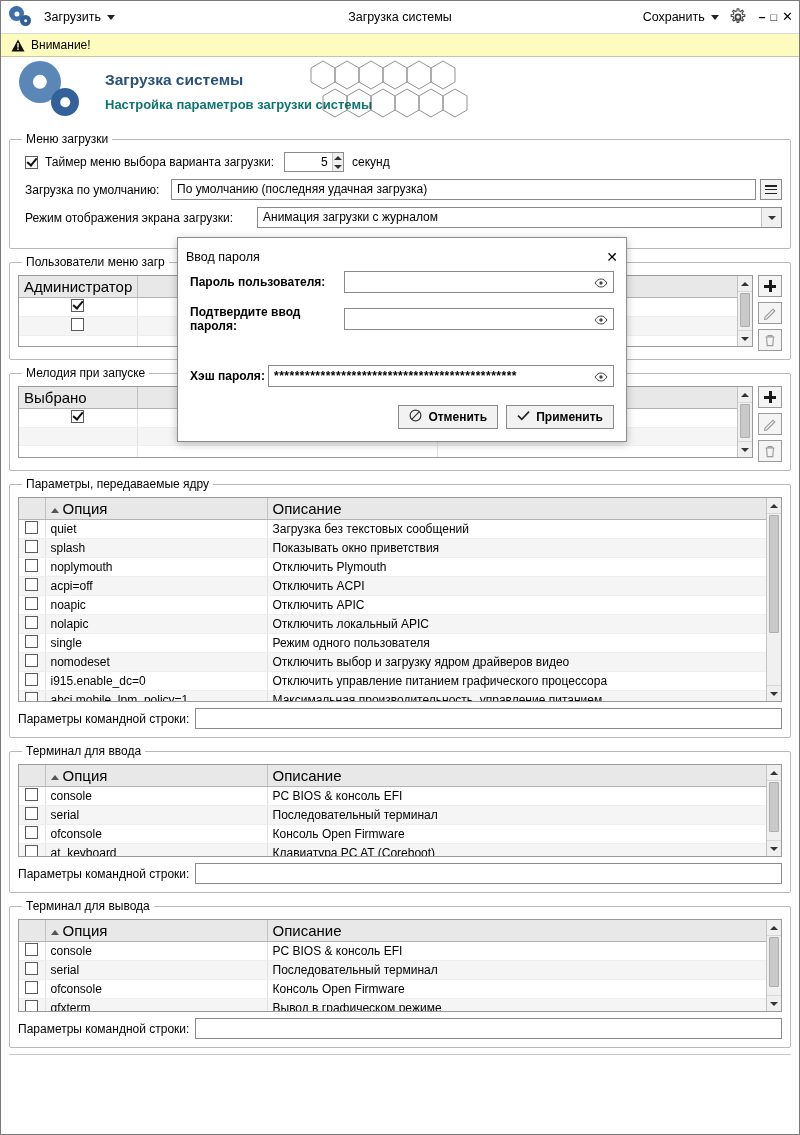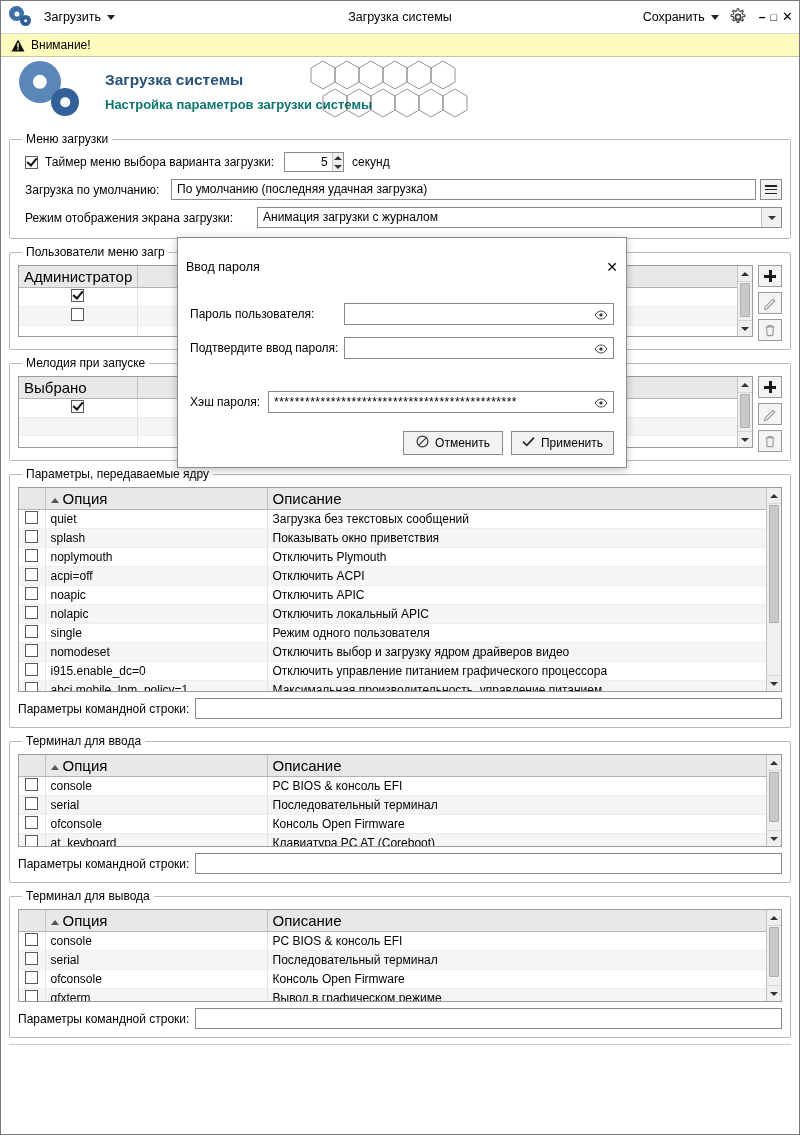--- a/index.html
+++ b/index.html
@@ -176,21 +176,21 @@
     color: #000;
   }
 
   
   .row {
     display: flex;
     align-items: center;
     margin-bottom: 7px;
     padding-left: 7px;
   }
-  .row:last-child { margin-bottom: 2px; }
+  .row:last-child { margin-bottom: 12px; }
   .lbl { font-size: 12px; white-space: nowrap; }
 
   .chk {
     width: 13px; height: 13px;
     border: 1px solid #5a5a5a;
     background: #ffffff;
     display: inline-block;
     position: relative;
     flex: none;
     box-sizing: border-box;
@@ -420,32 +420,32 @@
     top: 236px;
     width: 448px;
     background: #ffffff;
     border: 1px solid #8c8c8c;
     box-shadow: 0 2px 8px rgba(0,0,0,0.25);
     z-index: 50;
   }
   .modal-head {
     height: 26px;
     display: flex;
-    align-items: center;
-    padding: 16px 8px;
+    align-items: flex-end;
+    padding: 0 8px;
     font-size: 12.5px;
     border-bottom: 1px solid #ffffff;
   }
   .modal-close {
     margin-left: auto;
     font-size: 14px;
     line-height: 14px;
     cursor: default;
   }
-  .modal-body { padding: 6px 12px 12px 12px; }
+  .modal-body { padding: 6px 12px 12px 12px; font-weight: bold; }
   .m-row {
     display: flex;
     align-items: center;
     margin-bottom: 12px;
   }
   .m-lbl {
     width: 154px;
     font-size: 12px;
   }
   .m-input {

